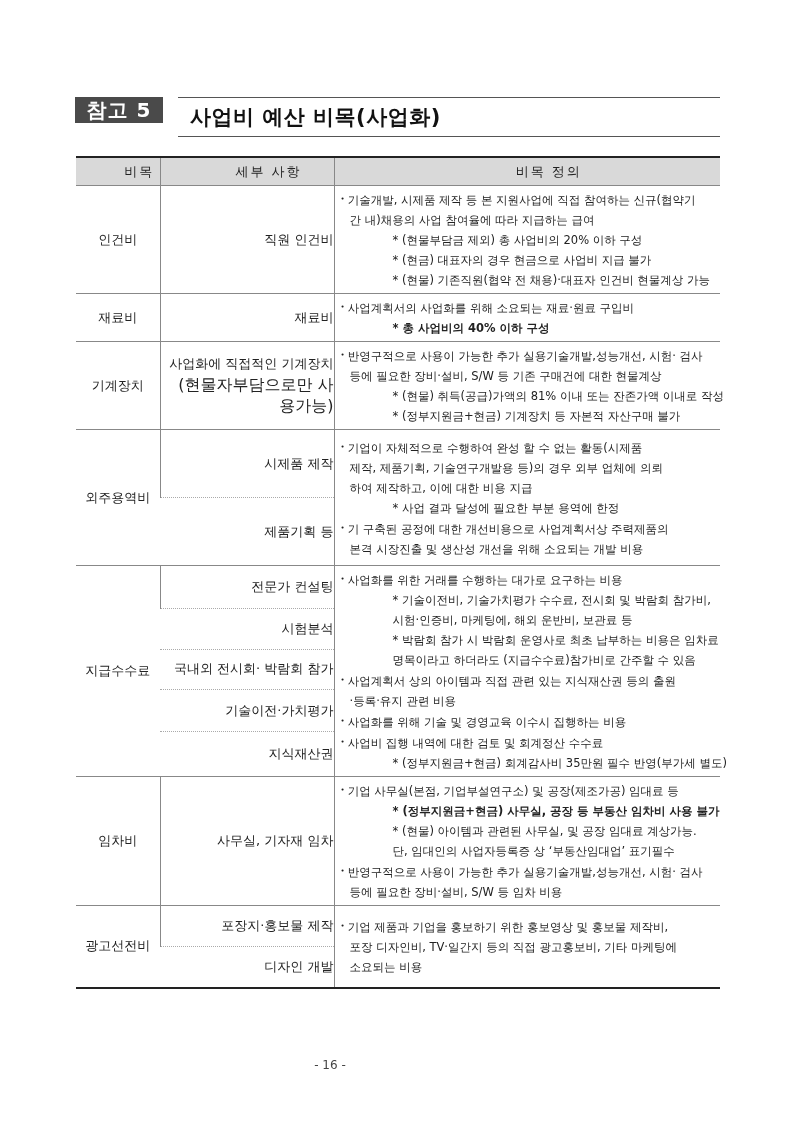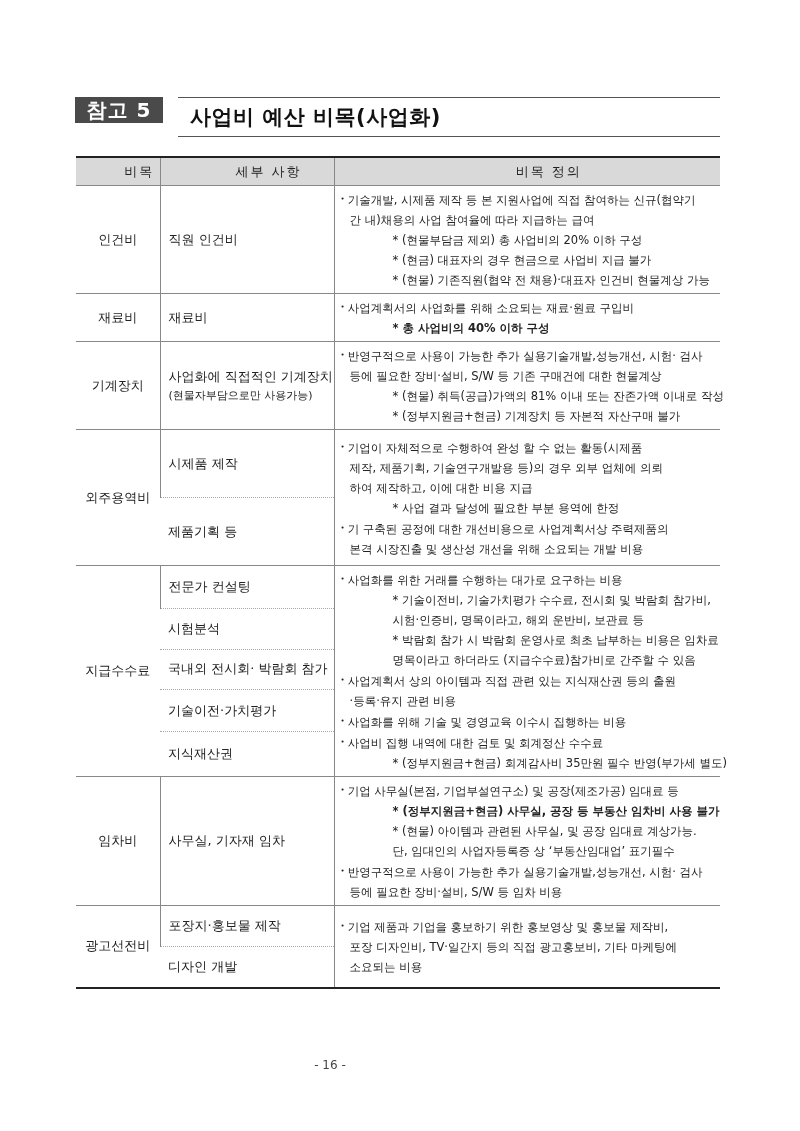--- a/index.html
+++ b/index.html
@@ -5,29 +5,29 @@
   html, body { margin: 0; padding: 0; background: #ffffff; }
   body { width: 800px; height: 1131px; position: relative; font-family: "DejaVu Sans", sans-serif; color: #222; overflow: hidden; }
   .title-badge { position: absolute; left: 75px; top: 97px; width: 88px; height: 26px; background: #4a4a4a; color: #fff; font-weight: bold; font-size: 20px; display: flex; align-items: center; justify-content: center; letter-spacing: 1px; }
   .title-bar { position: absolute; left: 178px; top: 97px; width: 542px; height: 40px; border-top: 1.5px solid #555; border-bottom: 1.5px solid #555; display: flex; align-items: center; padding-left: 12px; box-sizing: border-box; }
   .title-text { font-size: 21px; font-weight: bold; color: #111; letter-spacing: 0.5px; }
   table.budget { position: absolute; left: 76px; top: 156px; width: 644px; border-collapse: collapse; table-layout: fixed; font-size: 12px; }
   table.budget th { background: #d9d9d9; font-weight: normal; font-size: 13px; height: 25px; border-top: 2px solid #222; border-bottom: 1px solid #888; letter-spacing: 2px; padding-left: 44px; }
   table.budget th + th, table.budget td + td { border-left: 1px solid #888; }
   table.budget td { border-bottom: 1px solid #888; vertical-align: middle; padding: 0; }
   td.cat { text-align: center; font-size: 13px; }
-  td.sub { padding-left: 8px !important; font-size: 13px; }
+  td.sub { padding-left: 8px !important; font-size: 13px; text-align: right; }
   td.sub.dotted { border-bottom: 1px dotted #aaa; }
   td.def { padding: 3px 6px 3px 6px !important; line-height: 20px; font-size: 11.5px; }
   .line { display: block; white-space: nowrap; }
   .bullet::before { content: "\2022"; font-size: 7px; vertical-align: 3px; margin-right: 3px; }
   .indent { padding-left: 9px; }
   .note { padding-left: 8px; margin-left: 44px; }
   .bold { font-weight: bold; }
-  .subsub { font-size: 11px; display: block; margin-top: 2px; }
+  .subsub { font-size: 16px; display: block; margin-top: 2px; }
   tr.last td { border-bottom: 2px solid #222; }
   .page-num { position: absolute; top: 1058px; left: 0; width: 660px; text-align: center; font-size: 12px; color: #444; }
 </style>
 </head>
 <body>
 
 <div class="title-badge">참고 5</div>
 <div class="title-bar">
   <span class="title-text">사업비 예산 비목(사업화)</span>
 </div>
@@ -89,21 +89,21 @@
       </tr>
       <tr style="height: 68px;">
         <td class="sub"><span>제품기획 등</span></td>
       </tr>
       <tr style="height: 42px;">
         <td class="cat" rowspan="5">지급수수료</td>
         <td class="sub dotted"><span>전문가 컨설팅</span></td>
         <td class="def" rowspan="5">
           <span class="line bullet">사업화를 위한 거래를 수행하는 대가로 요구하는 비용</span>
           <span class="line note">* 기술이전비, 기술가치평가 수수료, 전시회 및 박람회 참가비,</span>
-          <span class="line note indent">시험·인증비, 명목이라고, 해외 운반비, 보관료 등</span>
+          <span class="line note indent">시험·인증비, 마케팅에, 해외 운반비, 보관료 등</span>
           <span class="line note">* 박람회 참가 시 박람회 운영사로 최초 납부하는 비용은 임차료</span>
           <span class="line note indent">명목이라고 하더라도 (지급수수료)참가비로 간주할 수 있음</span>
           <span class="line bullet">사업계획서 상의 아이템과 직접 관련 있는 지식재산권 등의 출원</span>
           <span class="line indent">·등록·유지 관련 비용</span>
           <span class="line bullet">사업화를 위해 기술 및 경영교육 이수시 집행하는 비용</span>
           <span class="line bullet">사업비 집행 내역에 대한 검토 및 회계정산 수수료</span>
           <span class="line note">* (정부지원금+현금) 회계감사비 35만원 필수 반영(부가세 별도)</span>
         </td>
       </tr>
       <tr style="height: 40px;">

